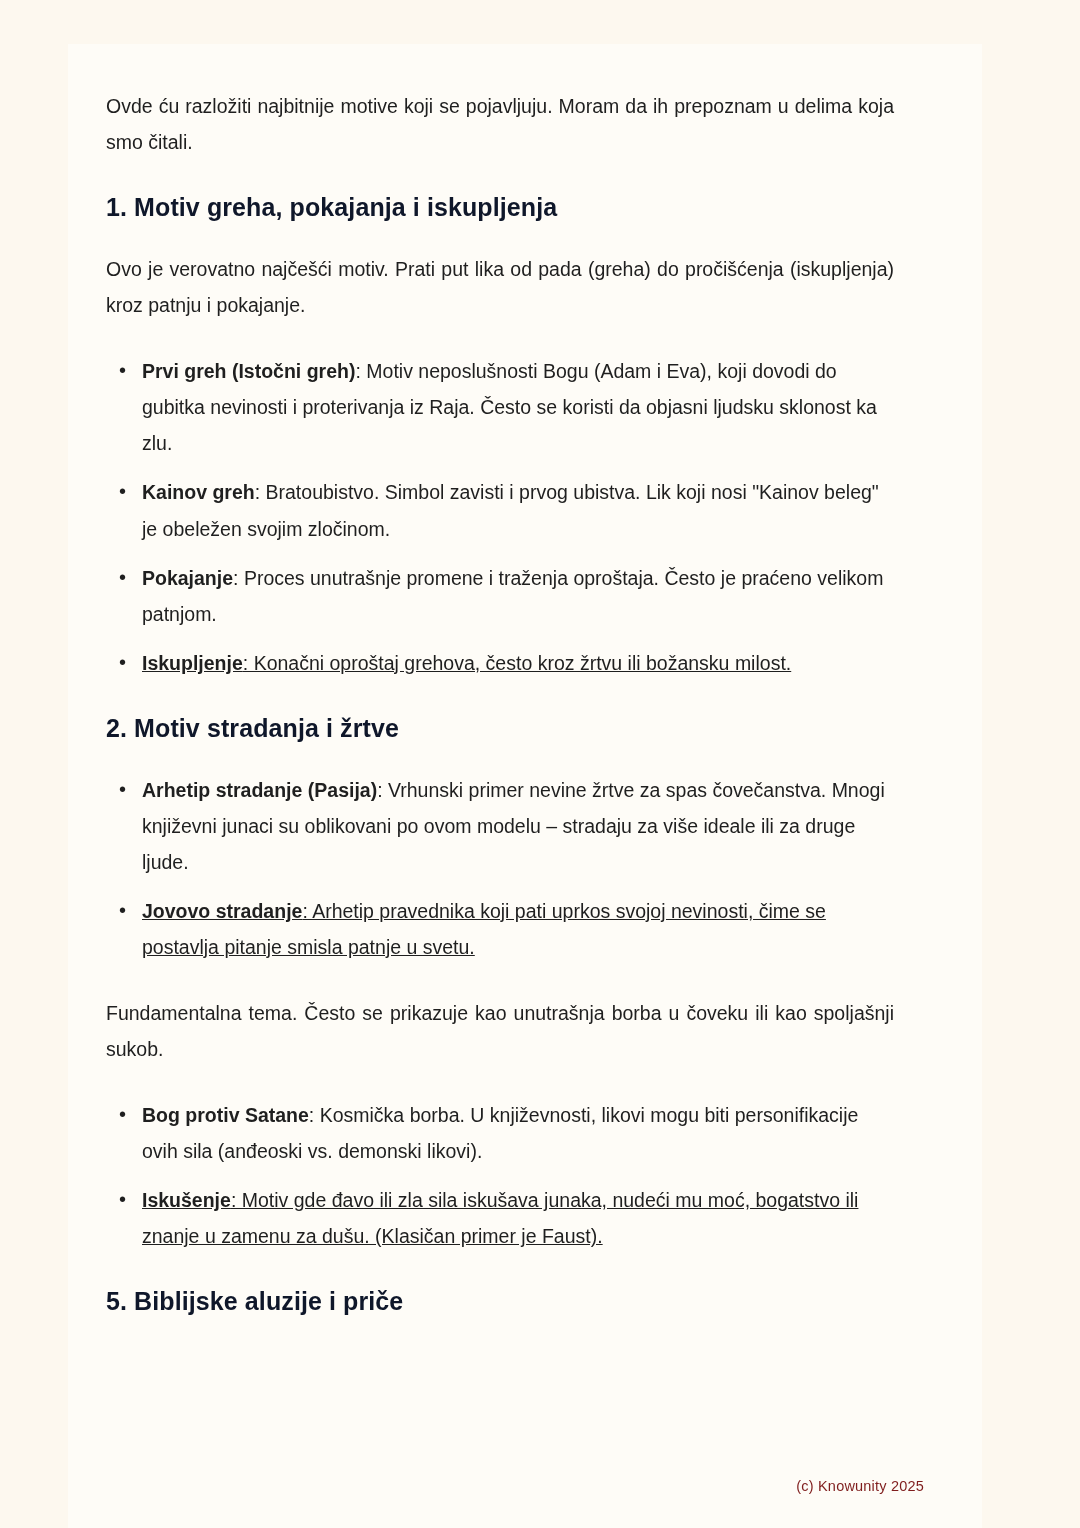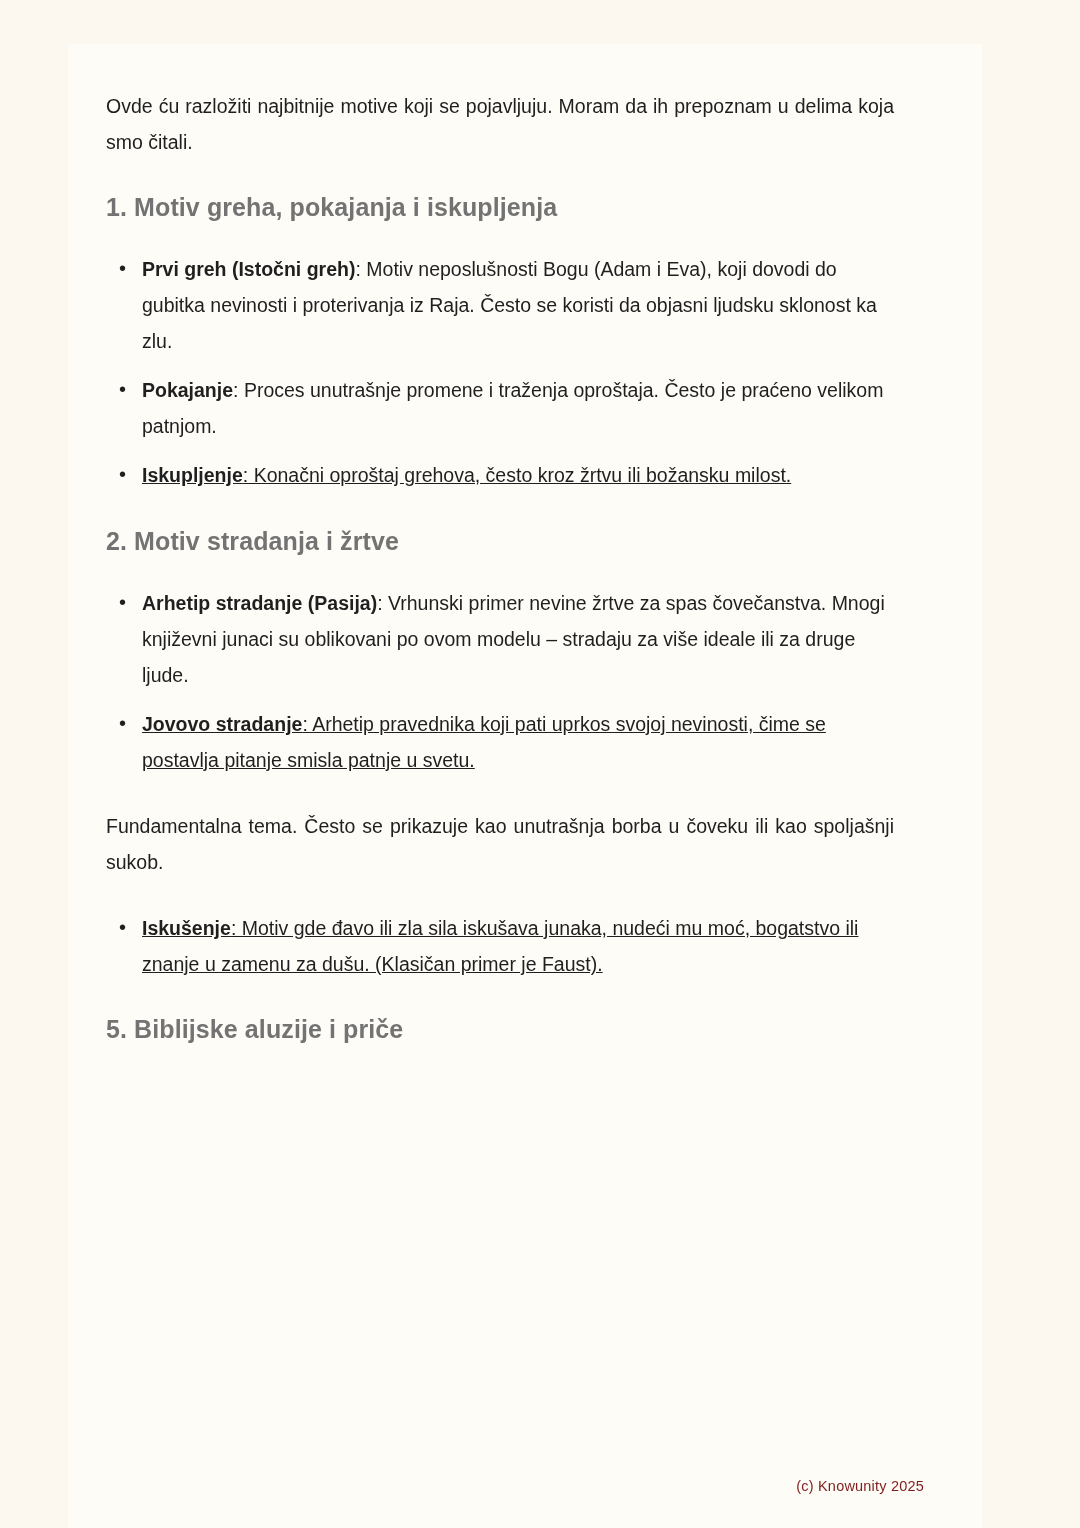--- a/index.html
+++ b/index.html
@@ -43,21 +43,21 @@
     margin: 0 0 30px 0;
     text-align: justify;
     text-justify: inter-word;
     color: #1f1f1f;
   }
   h2.heading {
     font-size: 25px;
     line-height: 1.4;
     font-weight: 700;
     margin: 34px 0 26px 0;
-    color: #737373;
+    color: #0f172a;
     letter-spacing: 0.1px;
   }
   h2.heading:first-child {
     margin-top: 0;
   }
   ul.bullets {
     list-style: none;
     margin: 0 0 30px 0;
     padding: 0;
   }
@@ -99,38 +99,41 @@
 </head>
 <body>
 
 <div class="page">
   <div class="page-inner">
 
     <p class="para">Ovde ću razložiti najbitnije motive koji se pojavljuju. Moram da ih prepoznam u delima koja smo čitali.</p>
 
     <div class="block">
       <h2 class="heading">1. Motiv greha, pokajanja i iskupljenja</h2>
+      <p class="para">Ovo je verovatno najčešći motiv. Prati put lika od pada (greha) do pročišćenja (iskupljenja) kroz patnju i pokajanje.</p>
       <ul class="bullets">
         <li><span class="b">Prvi greh (Istočni greh)</span><span>: Motiv neposlušnosti Bogu (Adam i Eva), koji dovodi do gubitka nevinosti i proterivanja iz Raja. Često se koristi da objasni ljudsku sklonost ka zlu.</span></li>
+        <li><span class="b">Kainov greh</span><span>: Bratoubistvo. Simbol zavisti i prvog ubistva. Lik koji nosi "Kainov beleg" je obeležen svojim zločinom.</span></li>
         <li><span class="b">Pokajanje</span><span>: Proces unutrašnje promene i traženja oproštaja. Često je praćeno velikom patnjom.</span></li>
         <li><span class="b">Iskupljenje</span><span>: Konačni oproštaj grehova, često kroz žrtvu ili božansku milost.</span></li>
       </ul>
     </div>
 
     <div class="block">
       <h2 class="heading">2. Motiv stradanja i žrtve</h2>
       <ul class="bullets">
         <li><span class="b">Arhetip stradanje (Pasija)</span><span>: Vrhunski primer nevine žrtve za spas čovečanstva. Mnogi književni junaci su oblikovani po ovom modelu – stradaju za više ideale ili za druge ljude.</span></li>
         <li><span class="b">Jovovo stradanje</span><span>: Arhetip pravednika koji pati uprkos svojoj nevinosti, čime se postavlja pitanje smisla patnje u svetu.</span></li>
       </ul>
     </div>
 
     <div class="block">
       <p class="para">Fundamentalna tema. Često se prikazuje kao unutrašnja borba u čoveku ili kao spoljašnji sukob.</p>
       <ul class="bullets">
+        <li><span class="b">Bog protiv Satane</span><span>: Kosmička borba. U književnosti, likovi mogu biti personifikacije ovih sila (anđeoski vs. demonski likovi).</span></li>
         <li><span class="b">Iskušenje</span><span>: Motiv gde đavo ili zla sila iskušava junaka, nudeći mu moć, bogatstvo ili znanje u zamenu za dušu. (Klasičan primer je Faust).</span></li>
       </ul>
     </div>
 
     <div class="block">
       <h2 class="heading">5. Biblijske aluzije i priče</h2>
     </div>
 
   </div>
 

